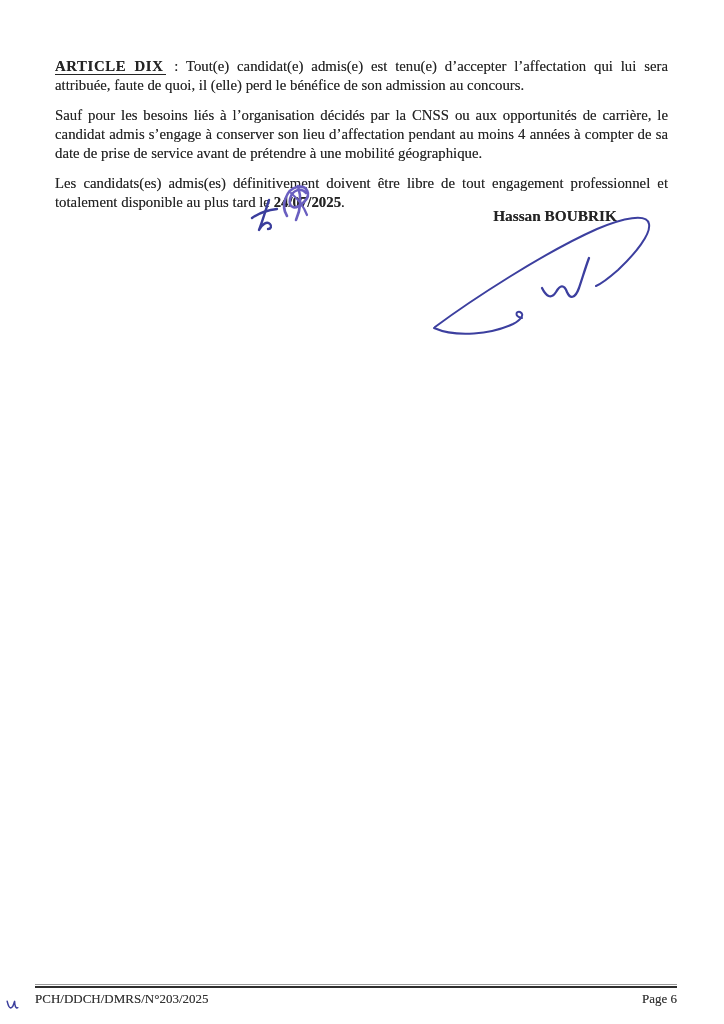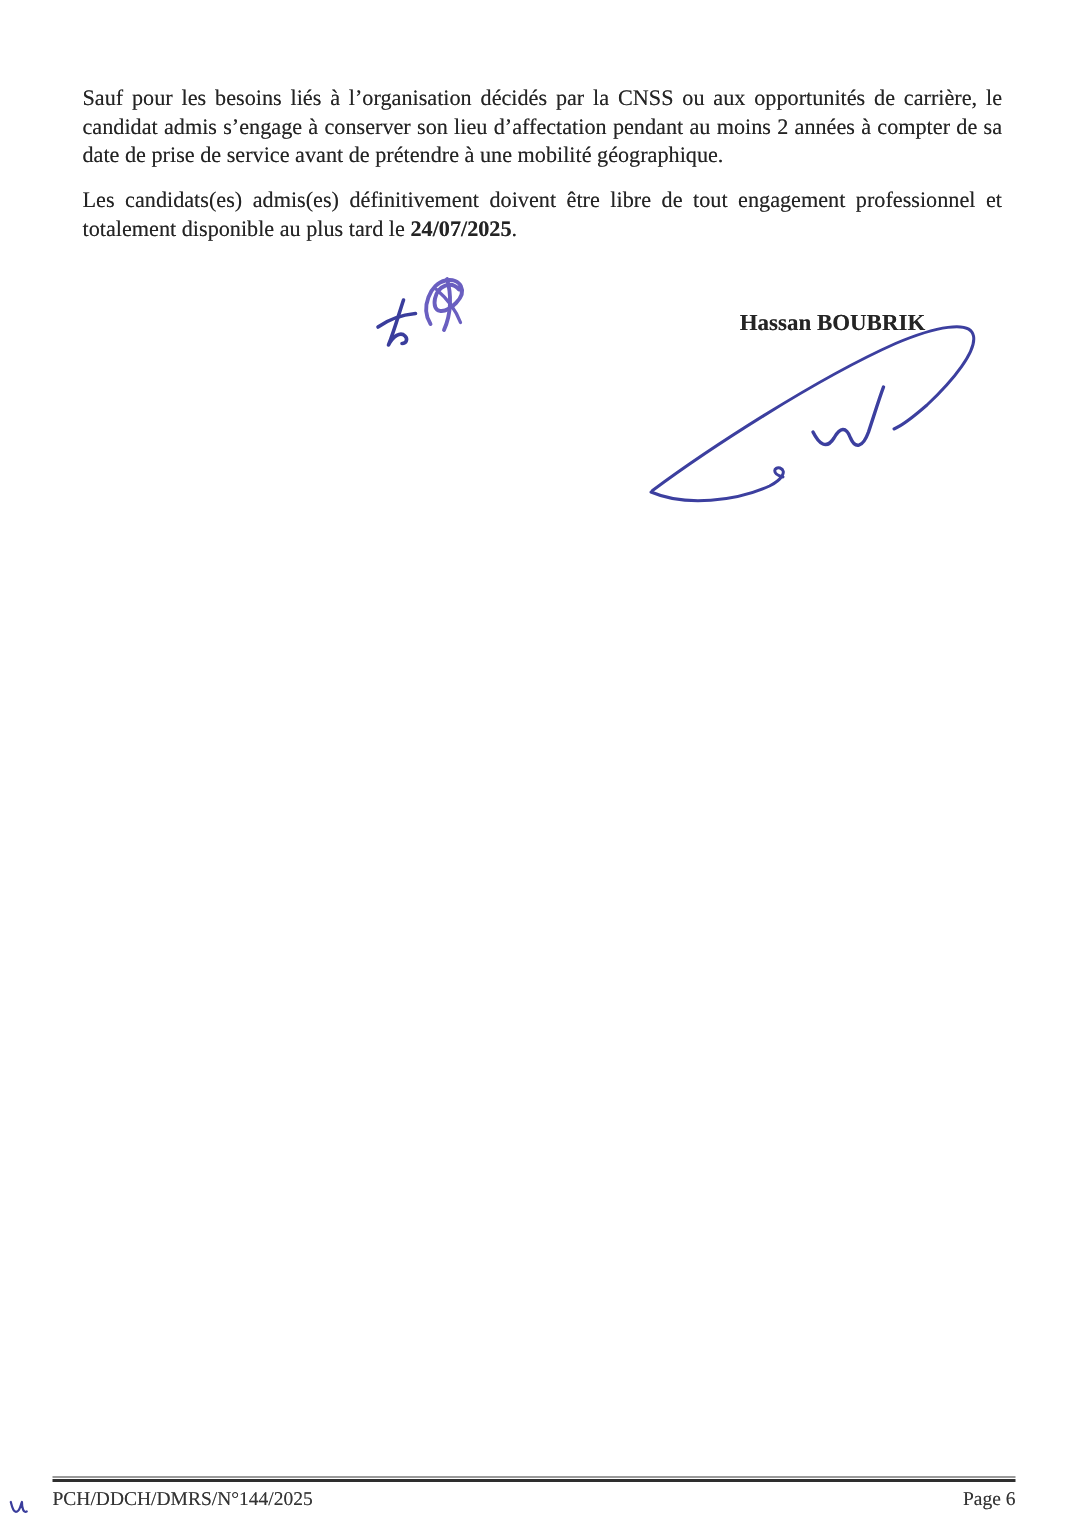--- a/index.html
+++ b/index.html
@@ -82,22 +82,23 @@
   }
   svg path{fill:none;stroke-linecap:round;stroke-linejoin:round;}
 </style>
 </head>
 <body>
 
 <div class="page">
 
   <div class="content">
 
+    <p class="para"><span class="article-label">ARTICLE DIX</span><span> : </span><span>Tout(e) candidat(e) admis(e) est tenu(e) d’accepter l’affectation qui lui sera attribuée, faute de quoi, il (elle) perd le bénéfice de son admission au concours.</span></p>
 
-    <p class="para">Sauf pour les besoins liés à l’organisation décidés par la CNSS ou aux opportunités de carrière, le candidat admis s’engage à conserver son lieu d’affectation pendant au moins 2 années à compter de sa date de prise de service avant de prétendre à une mobilité géographique.</p>
+    <p class="para">Sauf pour les besoins liés à l’organisation décidés par la CNSS ou aux opportunités de carrière, le candidat admis s’engage à conserver son lieu d’affectation pendant au moins 4 années à compter de sa date de prise de service avant de prétendre à une mobilité géographique.</p>
 
     <p class="para"><span>Les candidats(es) admis(es) définitivement doivent être libre de tout engagement professionnel et totalement disponible au plus tard le </span><span class="date-bold">24/07/2025</span><span>.</span></p>
 
   </div>
 
   <svg class="paraph-svg" viewBox="0 0 72 58" aria-hidden="true">
     <path d="M 6 35 C 13 30, 21 27, 31 26" stroke="var(--mark-blue)" stroke-width="2.4"></path>
     <path d="M 23 17 C 20 26, 17 37, 13 47 C 16 41, 21 38, 24 41 C 26 43, 25 46, 22 46" stroke="var(--mark-blue)" stroke-width="2.4"></path>
     <path d="M 41 33 C 34 22, 41 6, 51 4 C 61 2, 66 11, 58 19 C 50 27, 42 26, 44 16 C 46 7, 55 4, 60 10" stroke="var(--paraph-purple)" stroke-width="2.6"></path>
     <path d="M 52 3 C 55 13, 55 26, 50 37" stroke="var(--paraph-purple)" stroke-width="2.6"></path>
@@ -114,18 +115,18 @@
     <path d="M 9 113 C 32 123, 66 119, 88 109 C 96 105, 100 99, 95 97 C 91 96, 89 101, 97 103" stroke="var(--signature-blue)" stroke-width="2"></path>
   </svg>
 
   <svg class="corner-mark-svg" viewBox="0 0 14 16" aria-hidden="true">
     <path d="M 2 5 C 3 9, 4 12, 6 11 C 8 10, 8 7, 9 5 C 9 9, 10 12, 12 11" stroke="var(--mark-blue)" stroke-width="1.4"></path>
   </svg>
 
   <div class="footer">
     <div class="footer-rule"></div>
     <div class="footer-row">
-      <span>PCH/DDCH/DMRS/N°144/2025</span>
+      <span>PCH/DDCH/DMRS/N°203/2025</span>
       <span>Page 6</span>
     </div>
   </div>
 
 </div>
 
 </body></html>

